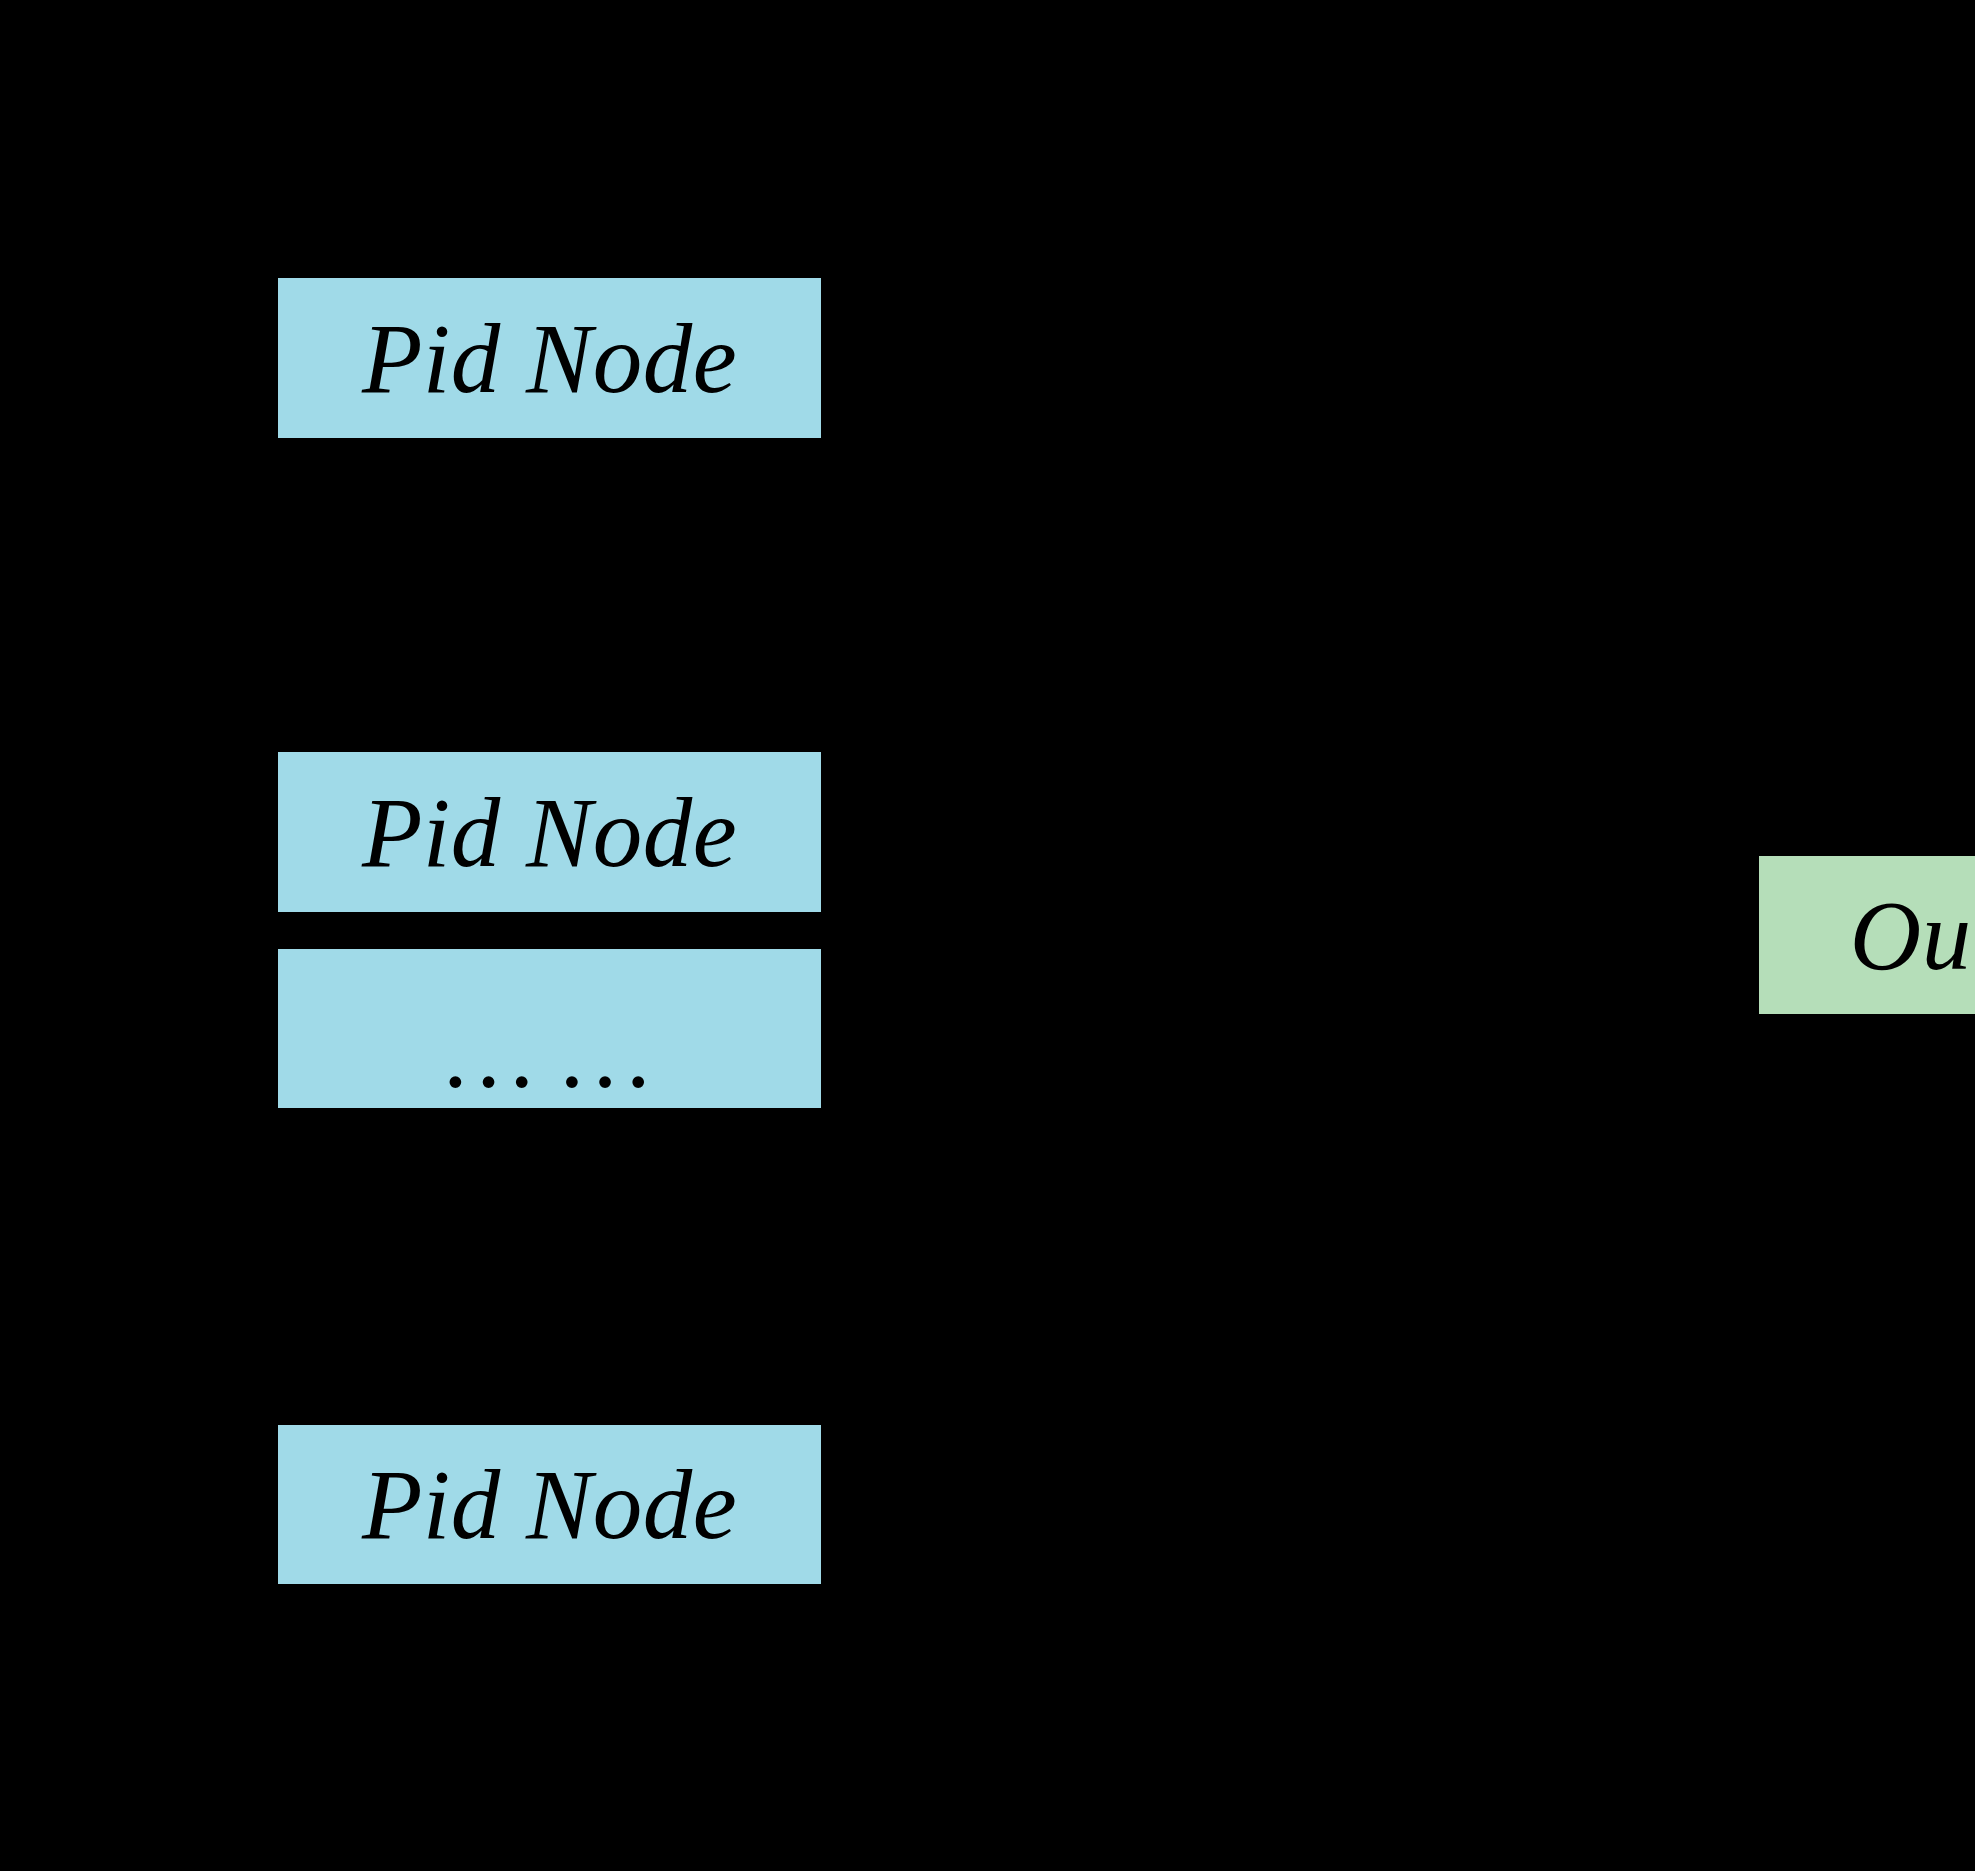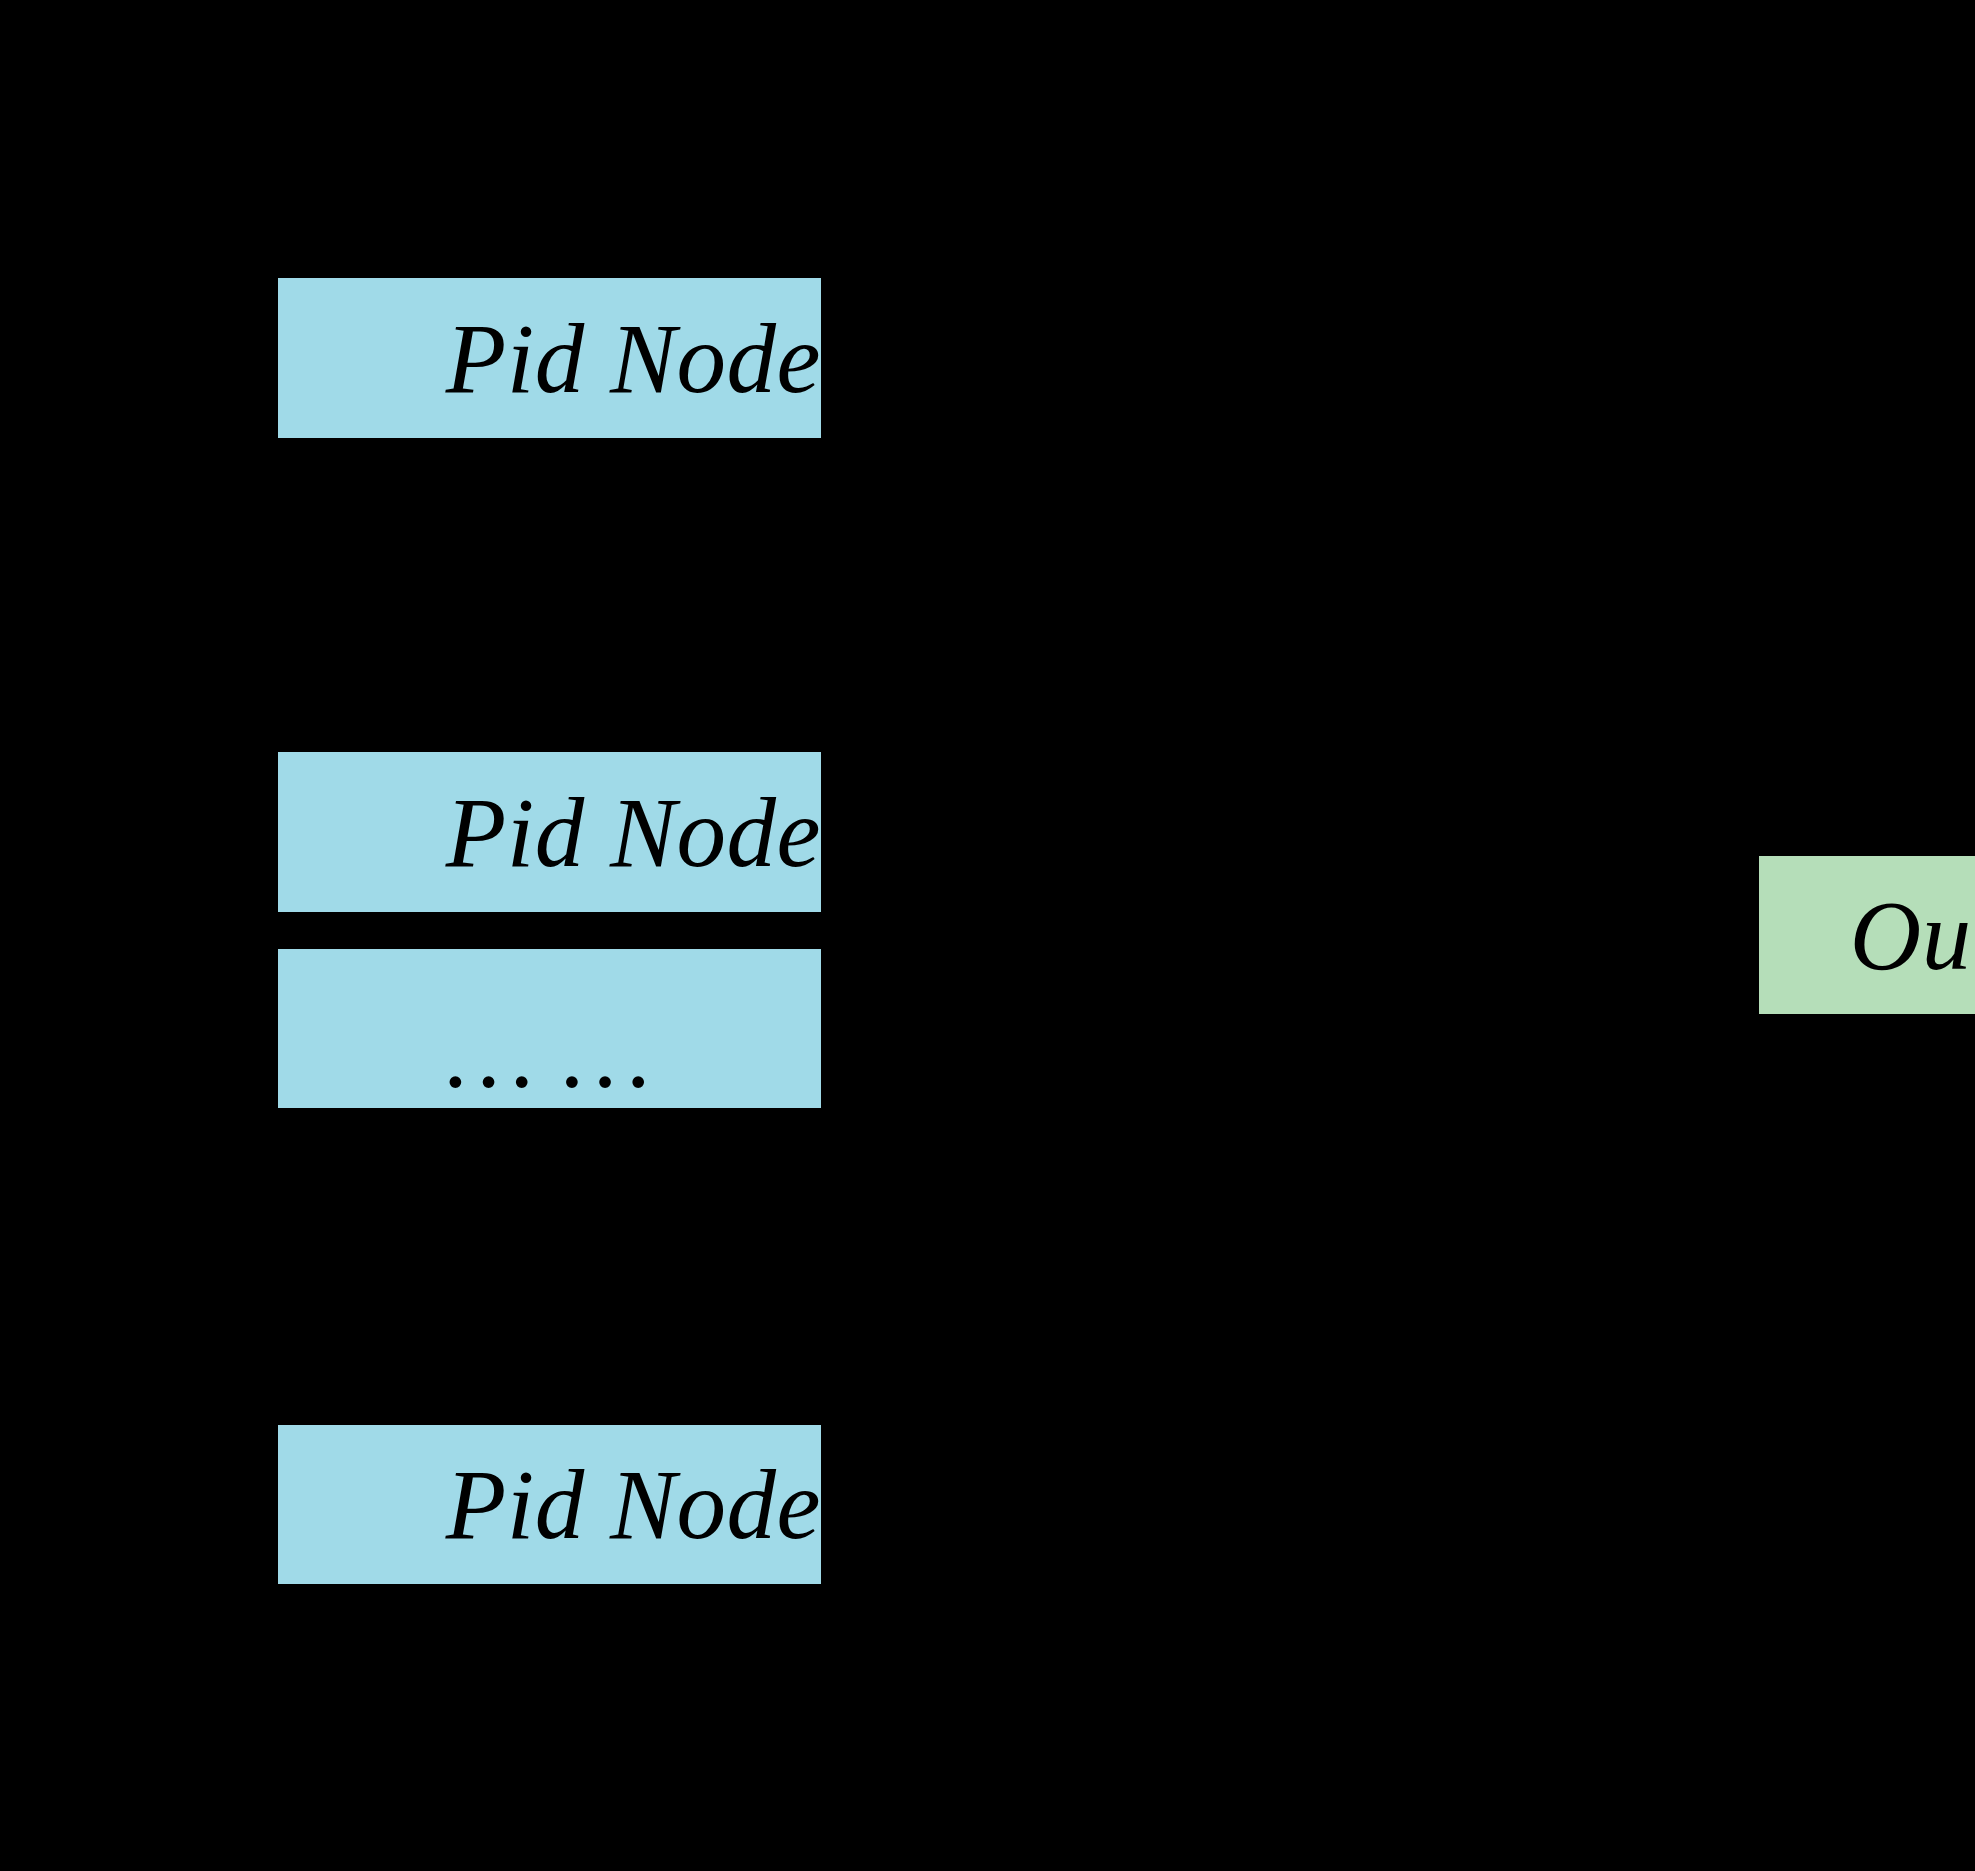--- a/index.html
+++ b/index.html
@@ -37,21 +37,20 @@
     font-weight: 400;
     color: #000000;
     line-height: 1;
     white-space: nowrap;
     letter-spacing: 0.005em;
   }
 
   
   .pid-node {
     background: #a0dae8;
-    justify-content: flex-end;
   }
   .pid-node .node-label {
     font-size: 99px;
   }
 
   
   .ellipsis-box {
     background: #a0dae8;
   }
   .ellipsis-box .node-label {

